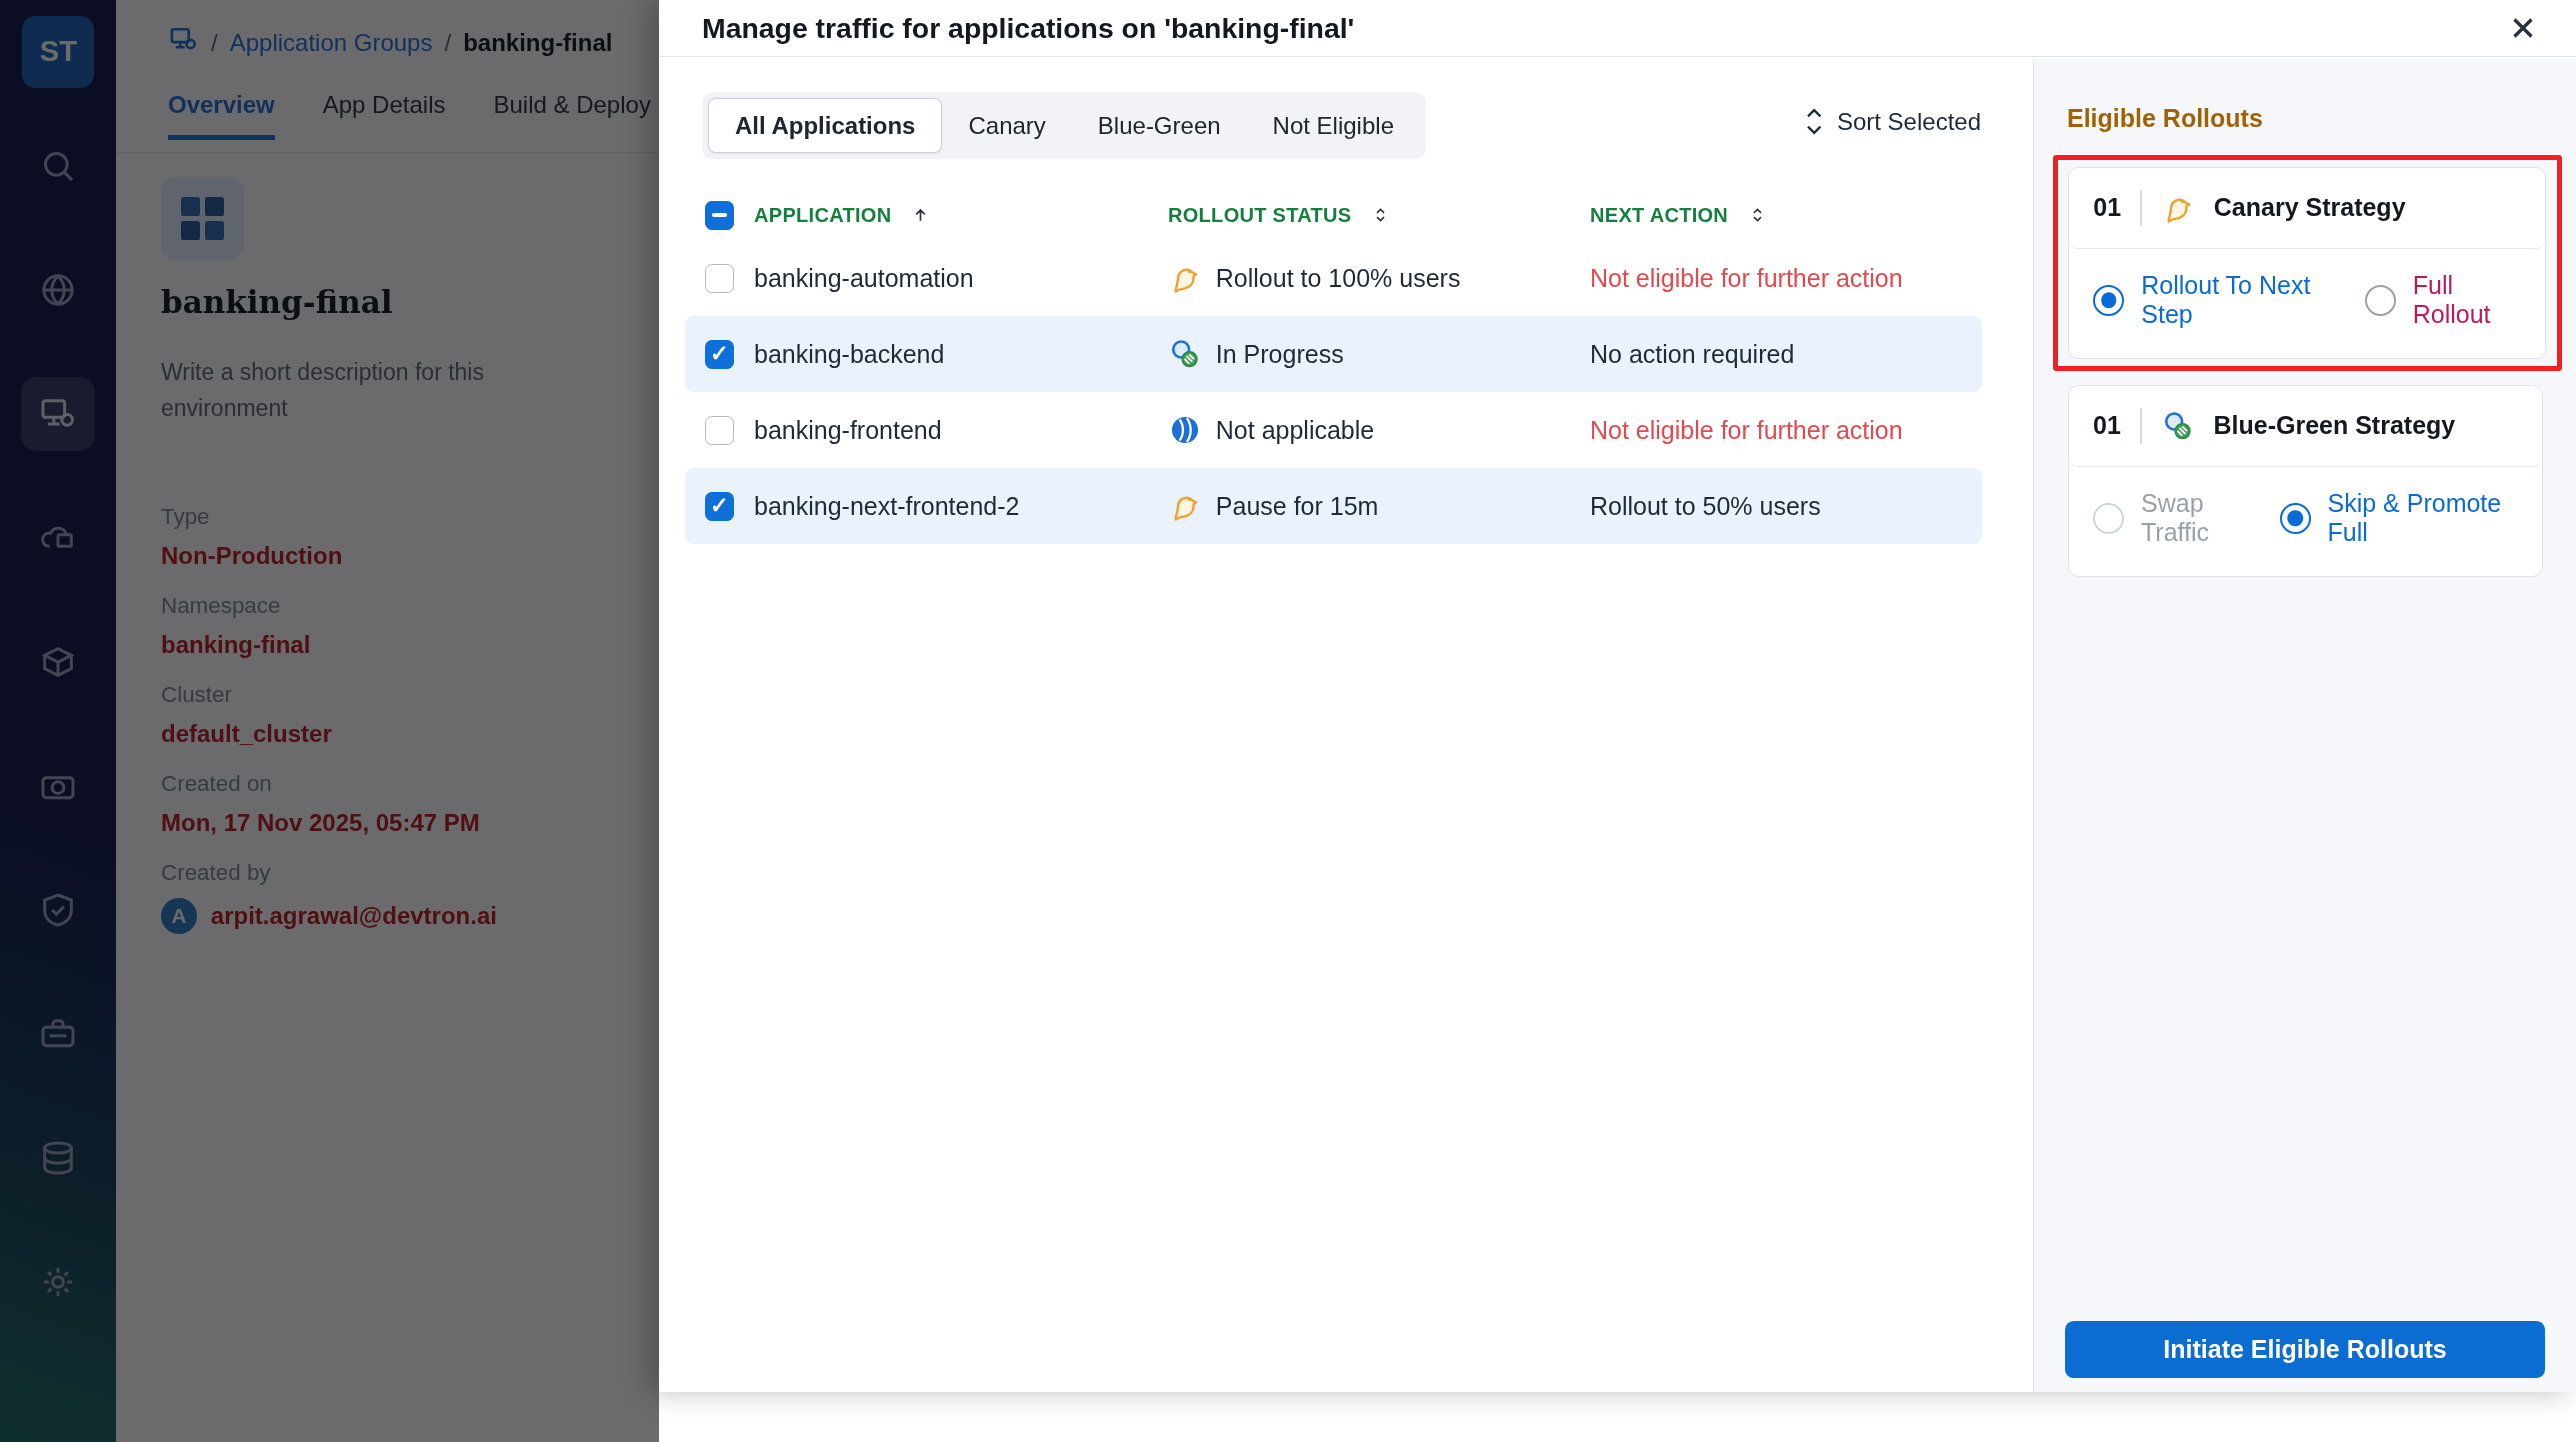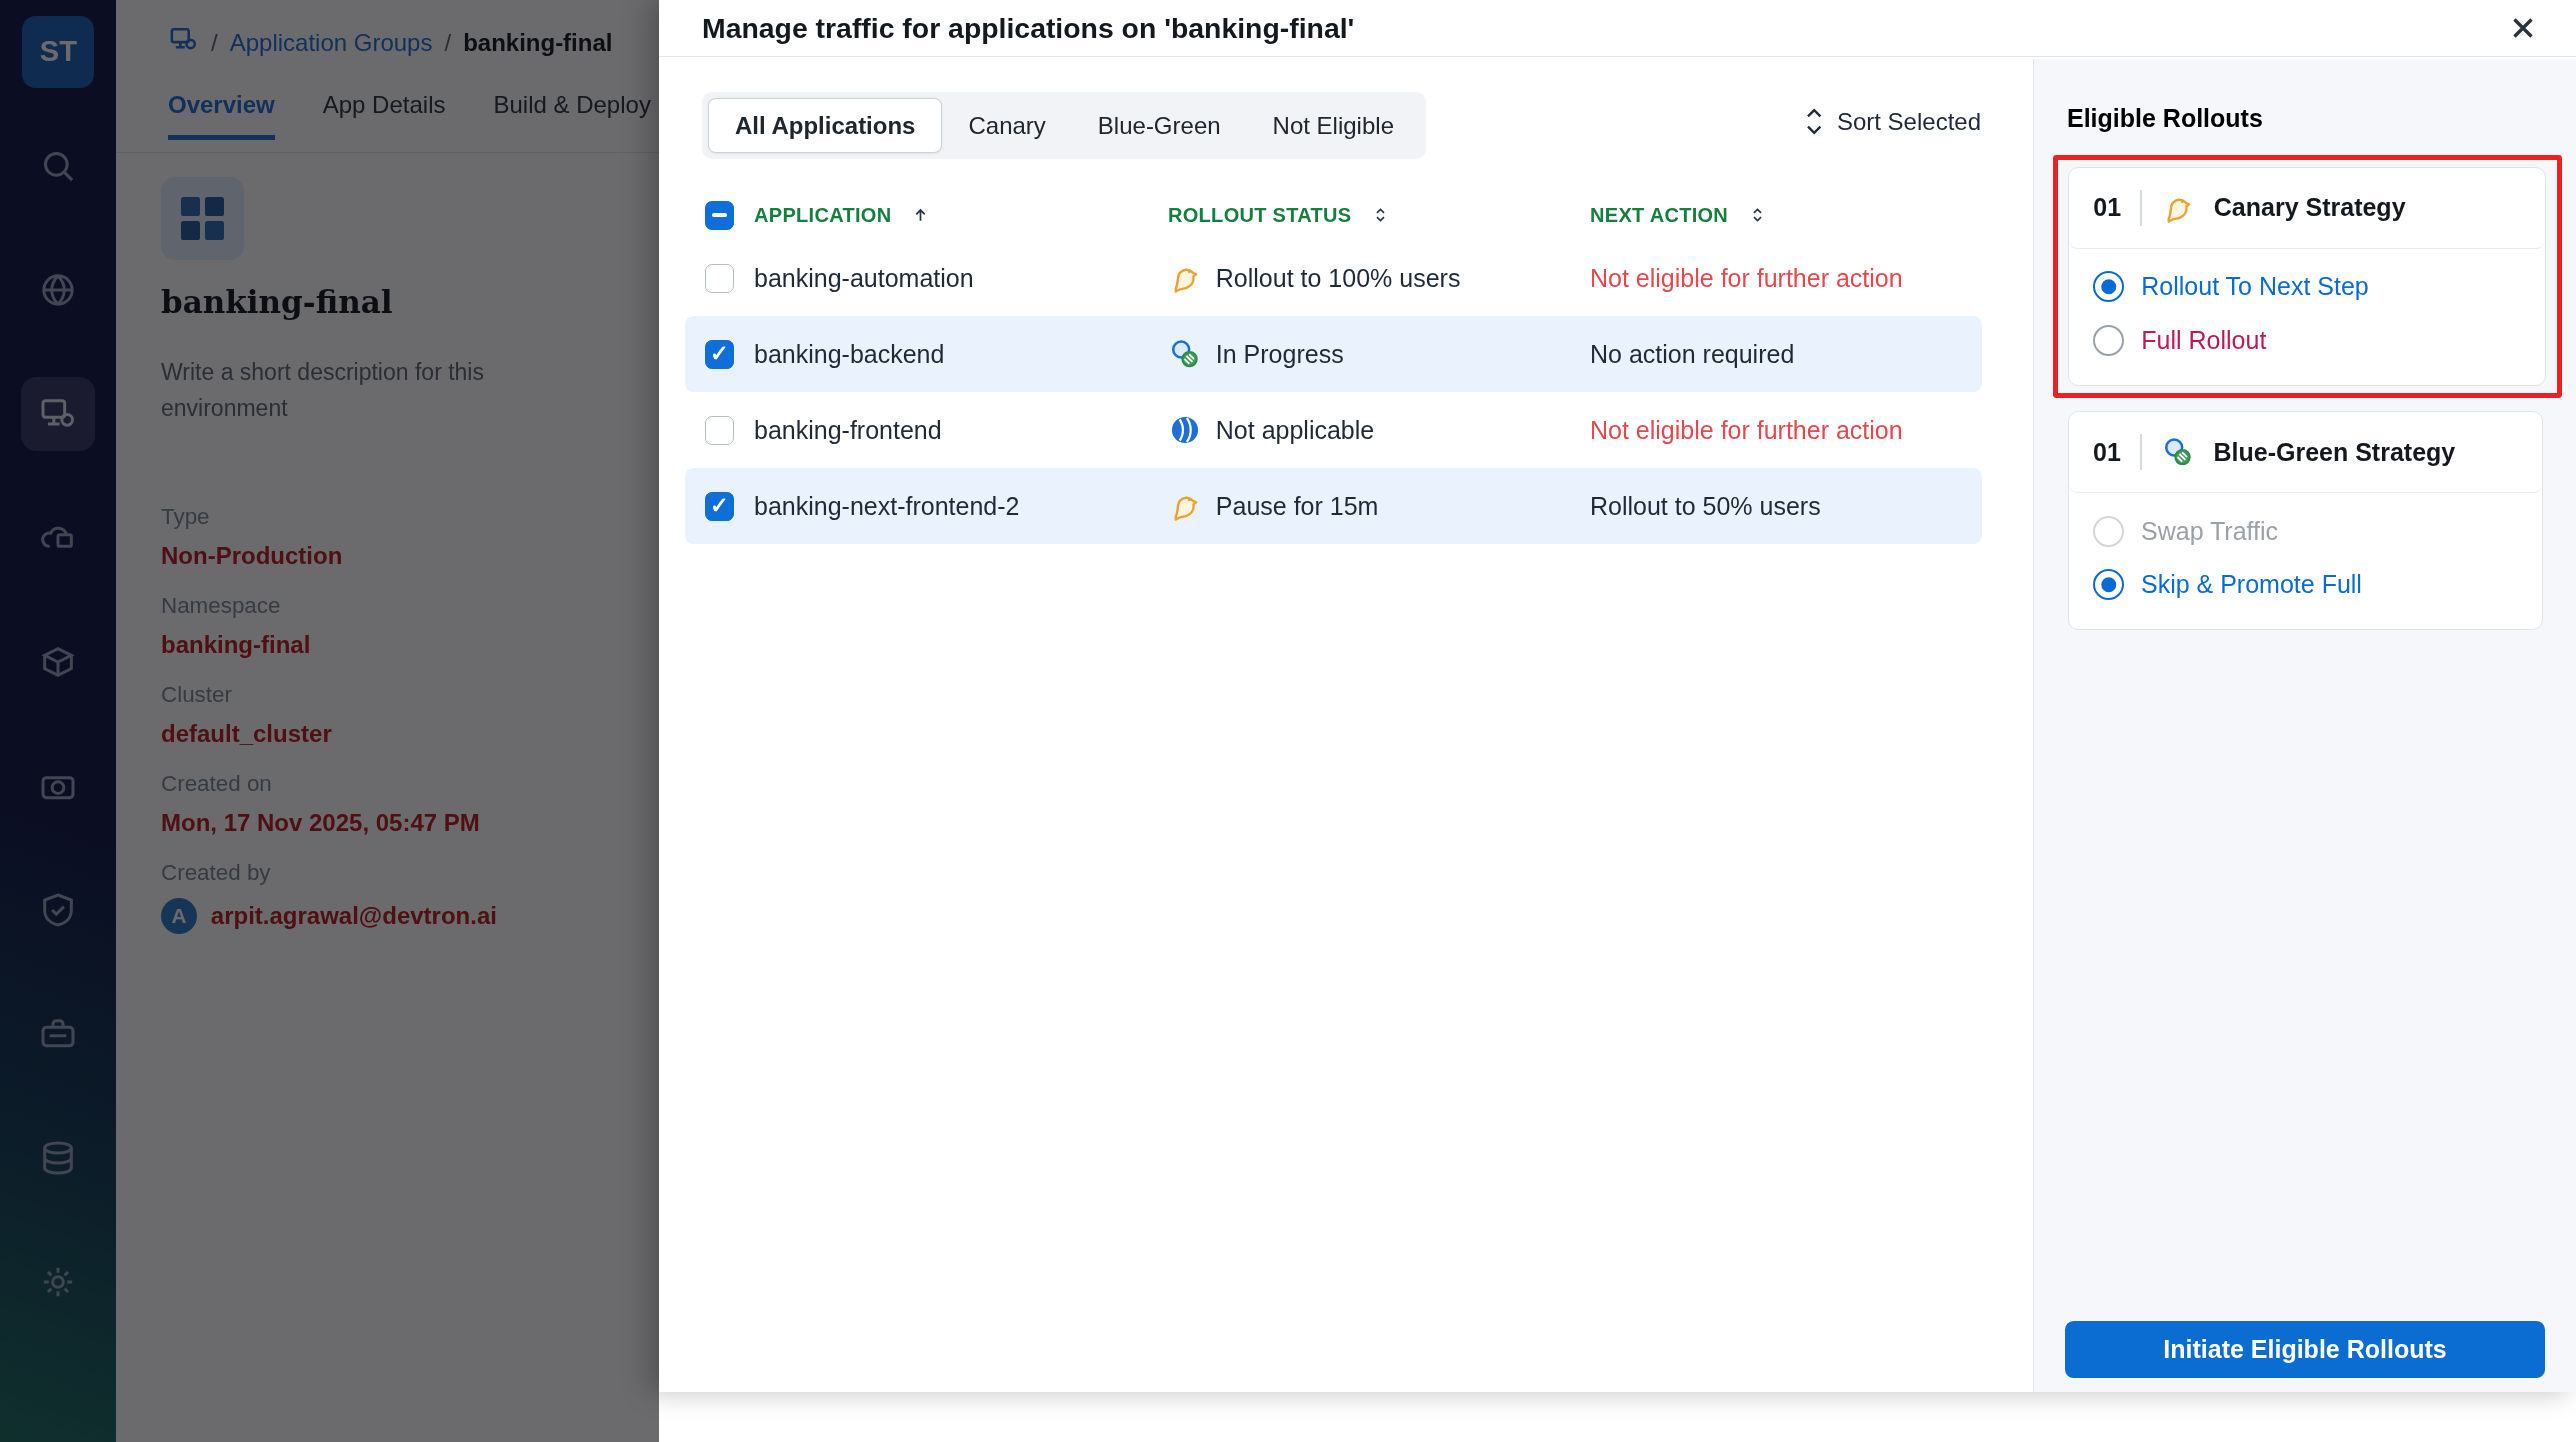--- a/index.html
+++ b/index.html
@@ -78,32 +78,32 @@
   .cell-status svg { width:34px; height:34px; flex:none; }
   .cell-next.danger { color:#e5484d; }
   .cb-wrap { display:flex; justify-content:center; }
   .cb { width:29px; height:29px; border-radius:6.9px; border:1.7px solid #b4bac2; background:#fff; display:flex; align-items:center; justify-content:center; cursor:pointer; }
   .cb.checked, .cb.indeterminate { background:#0e6fd9; border-color:#0e6fd9; }
   .cb.checked::after { content:"✓"; color:#fff; font-size:22.4px; font-weight:bold; line-height:1; }
   .cb.indeterminate::after { content:""; width:15.5px; height:3.4px; background:#fff; border-radius:1.7px; }
 
   
   .rollout-panel { position:absolute; right:0; top:59px; width:543px; bottom:0; background:#f5f7fa; border-left:1.7px solid #e1e4e8; }
-  .panel-title { position:absolute; left:33px; top:45px; font-size:25px; font-weight:bold; color:#000000; }
+  .panel-title { position:absolute; left:33px; top:45px; font-size:25px; font-weight:bold; color:#a16207; }
   .cards { position:absolute; left:0; top:96px; width:543px; }
   .strategy-wrap { margin:0 34px 13.8px 34px; }
   .strategy-wrap.highlighted { margin:0 15.5px 13.8px 19px; border:5.2px solid #ed2024; border-radius:3.4px; padding:6.9px 10.3px; }
   .strategy-card { background:#fff; border:1.3px solid #dfe3e8; border-radius:10.3px; overflow:hidden; }
   .strategy-head { display:flex; align-items:center; gap:19px; height:81px; padding:0 24px; border-bottom:1.3px solid #e6e9ed;
                    border-radius:10.3px 10.3px 8.6px 8.6px; }
   .strategy-num { font-size:25px; font-weight:bold; color:#14181f; }
   .strategy-div { width:1.7px; height:36px; background:#d6dae0; }
   .strategy-head svg { width:34px; height:34px; }
   .strategy-name { font-size:25px; font-weight:600; color:#14181f; }
-  .strategy-body { padding:22.4px 24px 29px 24px; display:flex; flex-direction:column; gap:22.4px; }
+  .strategy-body { padding:22.4px 24px 29px 24px; display:flex; flex-direction:row; gap:22.4px; }
   .radio-row { display:flex; align-items:center; gap:17px; cursor:pointer; }
   .radio { width:31px; height:31px; border-radius:50%; border:2.6px solid #98a1ab; background:#fff; flex:none; position:relative; }
   .radio.selected { border-color:#0a6ad6; }
   .radio.selected::after { content:""; position:absolute; left:50%; top:50%; transform:translate(-50%,-50%); width:15.5px; height:15.5px; border-radius:50%; background:#0a6ad6; }
   .radio.disabled { border-color:#d2d6db; }
   .radio-label { font-size:25px; color:#be185d; }
   .radio-row.selected .radio-label { color:#0a6ad6; font-weight:500; }
   .radio-row.disabled .radio-label { color:#9aa1ab; }
 
   .initiate-btn { position:absolute; left:31px; right:31px; bottom:13.8px; height:57px; background:#0b6cd2; color:#fff; border:none;

